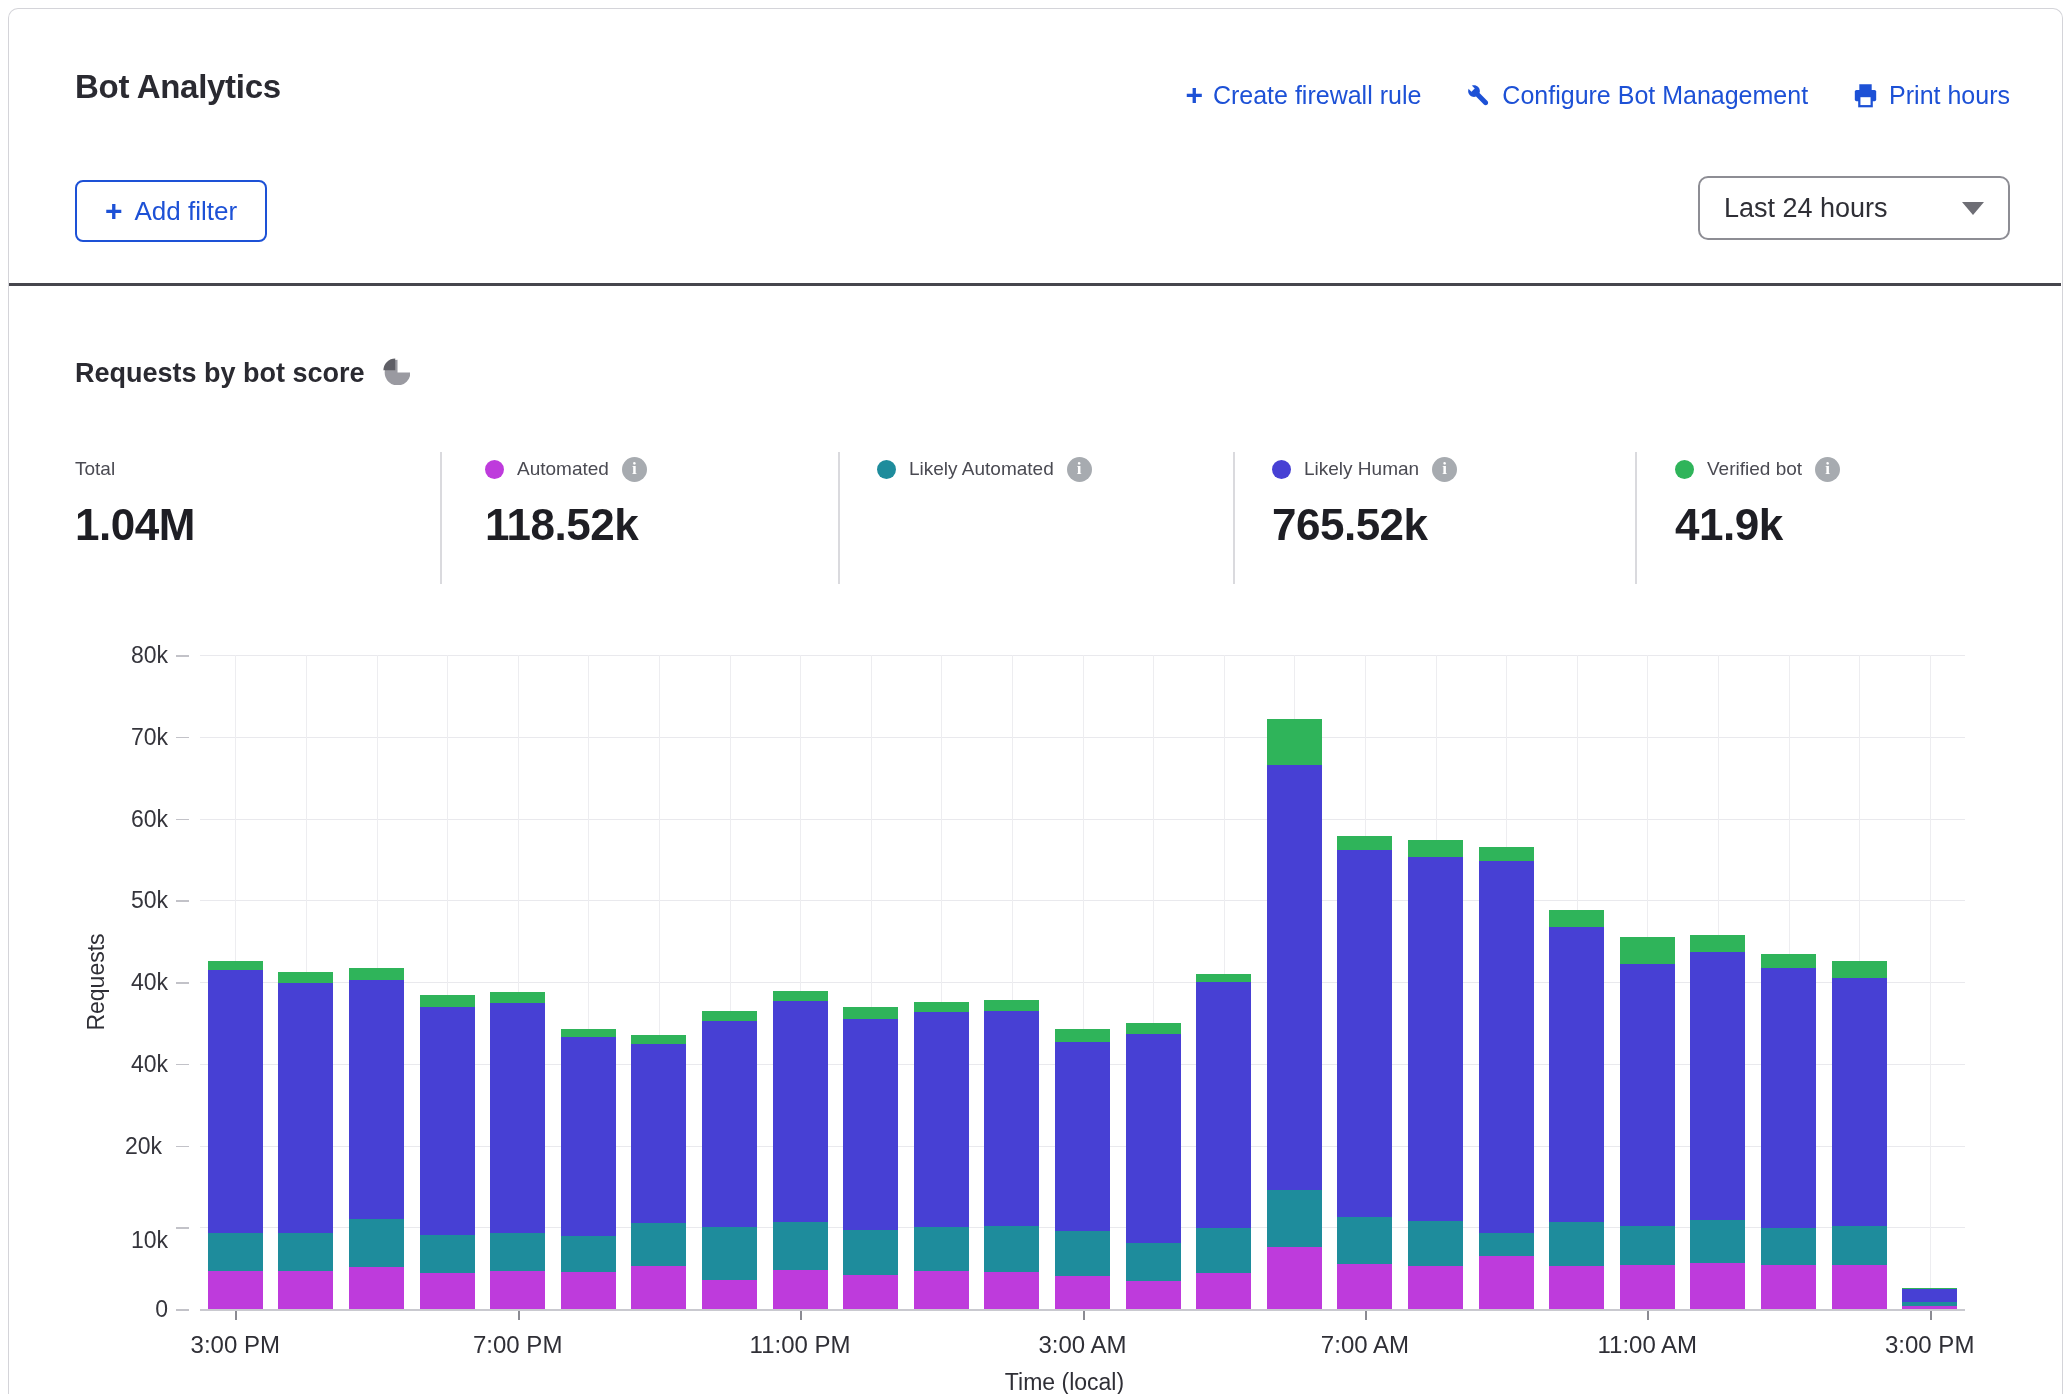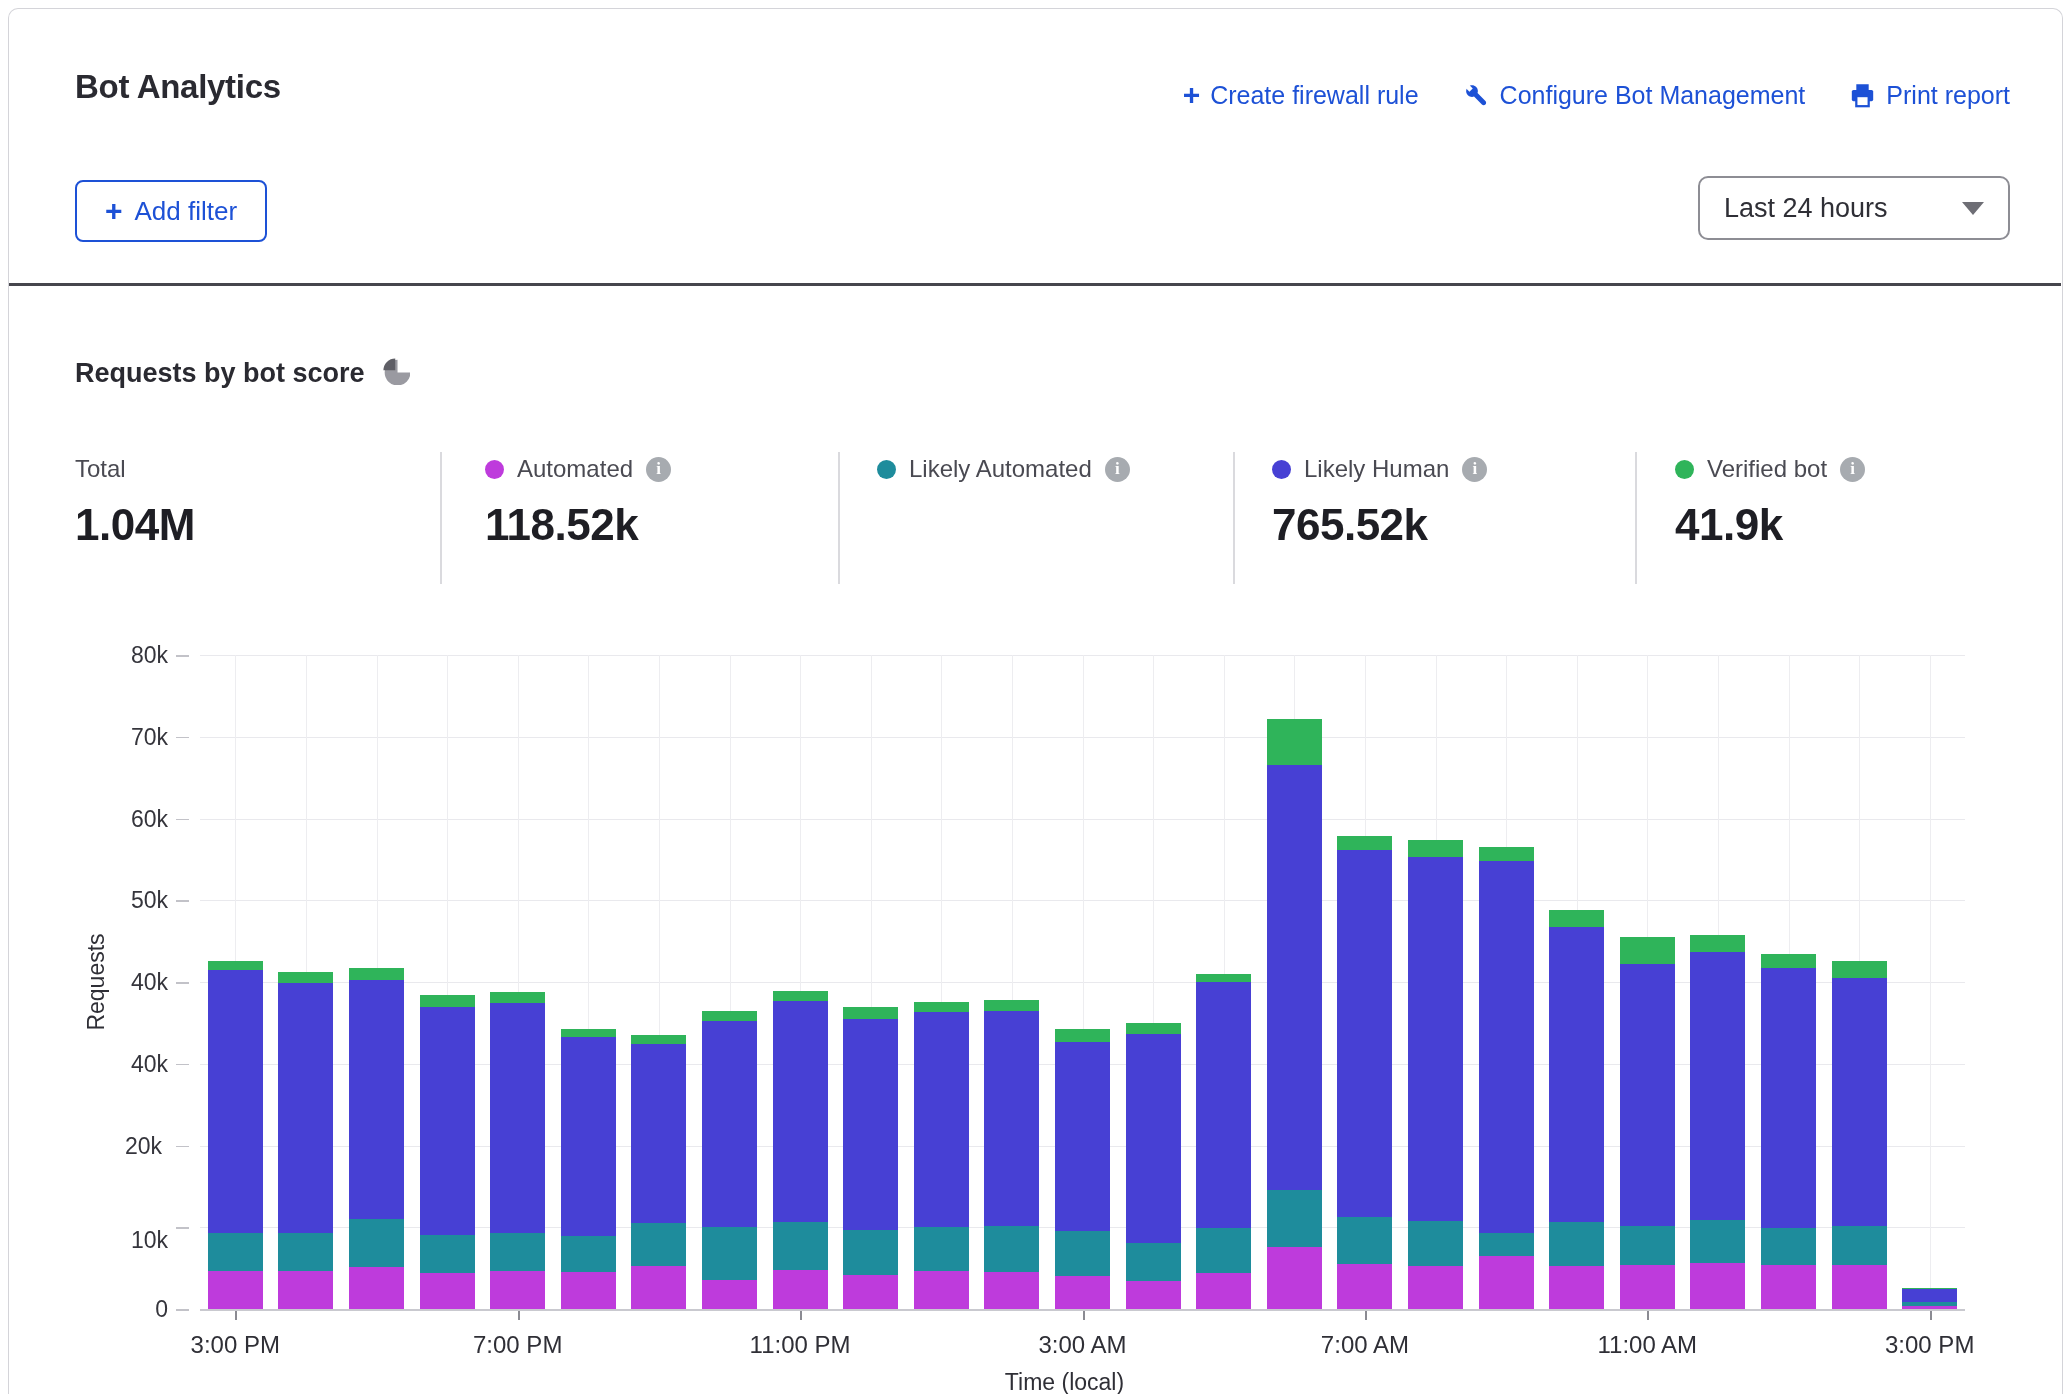--- a/index.html
+++ b/index.html
@@ -24,21 +24,21 @@
   .caret{width:0;height:0;border-left:11px solid transparent;border-right:11px solid transparent;
     border-top:13px solid #6e6e75;}
   .divider{position:absolute;left:9px;top:283px;width:2052px;height:3px;background:#46464d;}
   
   .section-heading{position:absolute;left:75px;top:358px;display:flex;align-items:flex-start;gap:18px;}
   .section-heading h2{margin:0;font-size:27px;font-weight:700;color:#2a2a31;}
   
   .stats{position:absolute;left:75px;top:452px;right:60px;height:135px;}
   .stat{position:absolute;top:0;}
   .stat .label-row{display:flex;align-items:center;gap:13px;height:34px;}
-  .stat .lab{font-size:24px;color:#4a4a52;}
+  .stat .lab{font-size:19px;color:#4a4a52;}
   .stat .dot{width:19px;height:19px;border-radius:50%;background:#999;}
   .stat .info{width:25px;height:25px;border-radius:50%;background:#a7abb0;color:#fff;display:flex;align-items:center;
     justify-content:center;font-family:"Liberation Serif",serif;font-weight:700;font-size:17px;cursor:pointer;}
   .stat .value{margin-top:14px;font-size:44px;font-weight:700;color:#1e1e24;letter-spacing:-0.5px;}
   .vdiv{position:absolute;top:0;height:132px;width:2px;background:#dadade;}
   
   #chart{position:absolute;left:0;top:0;width:2070px;height:1394px;pointer-events:none;}
   #chart .hgrid{position:absolute;height:1px;background:#e9e9ed;}
   #chart .vgrid{position:absolute;width:1px;background:#ededf0;}
   #chart .baseline{position:absolute;height:2px;background:#c9c9cf;}
@@ -76,21 +76,21 @@
       <span>Configure Bot Management</span>
     </a>
     <a class="action">
       <span>
         <svg width="27" height="27" viewBox="0 0 24 24">
           <rect x="6.5" y="2" width="11" height="6" fill="#1d51d6"></rect>
           <rect x="2.5" y="7" width="19" height="10" rx="1.5" fill="#1d51d6"></rect>
           <rect x="6.5" y="12.5" width="11" height="9" fill="#ffffff" stroke="#1d51d6" stroke-width="2"></rect>
         </svg>
       </span>
-      <span>Print report</span>
+      <span>Print hours</span>
     </a>
   </div>
 
   <button class="add-filter">
     <span class="plus-glyph">+</span>
     <span>Add filter</span>
   </button>
 
   <div class="dropdown">
     <span>Last 24 hours</span>

